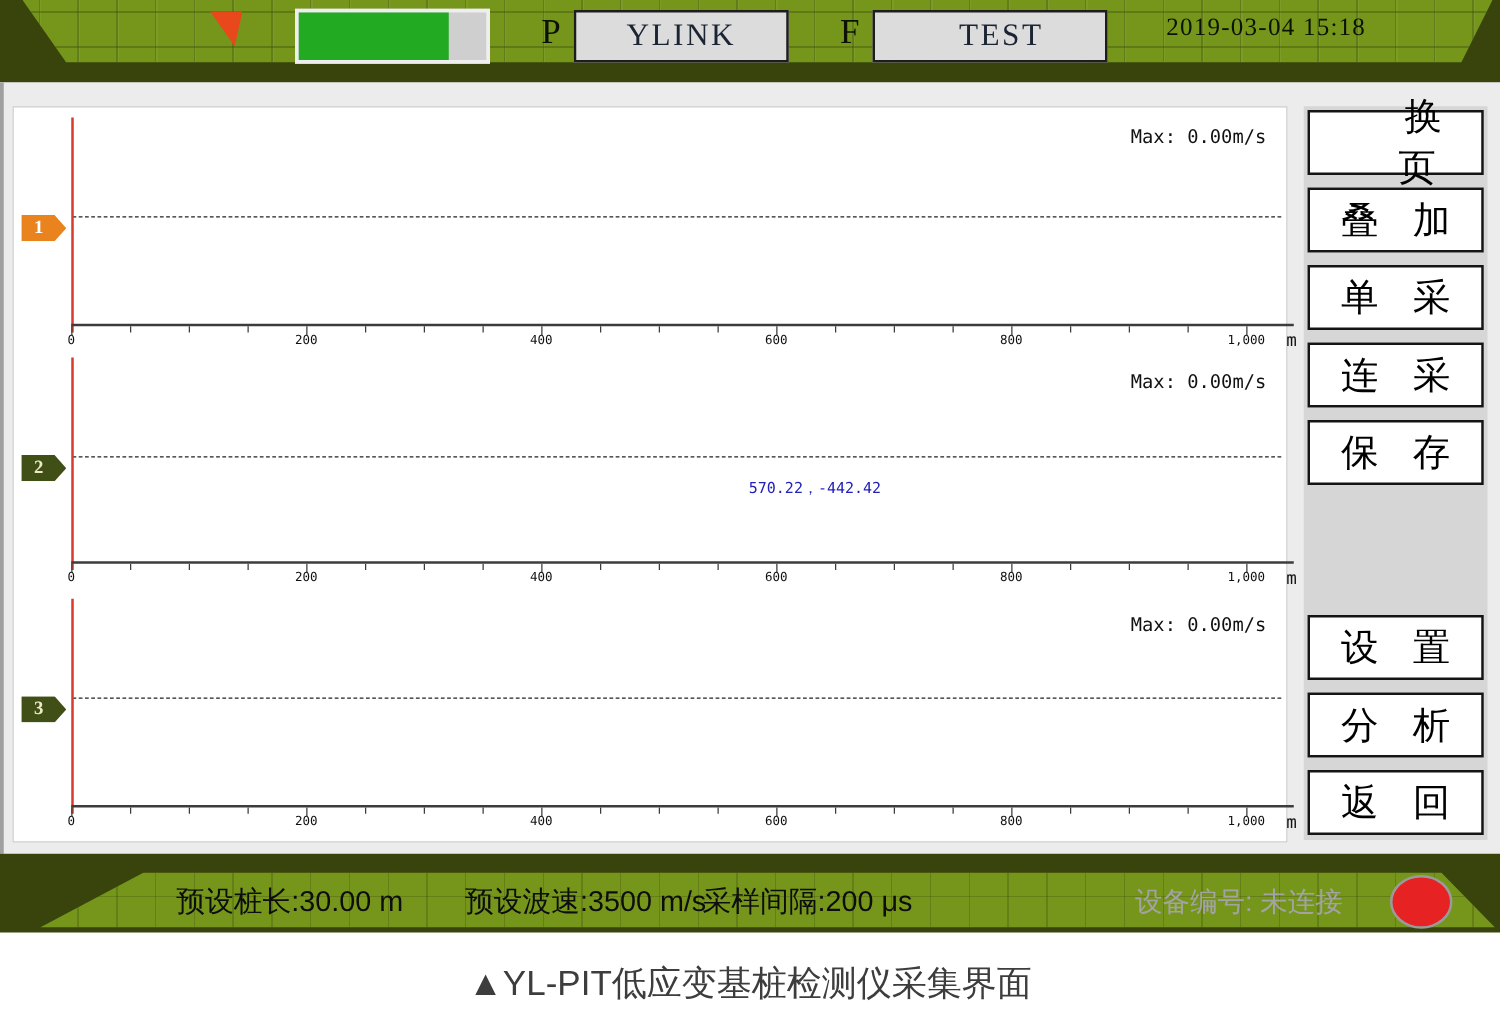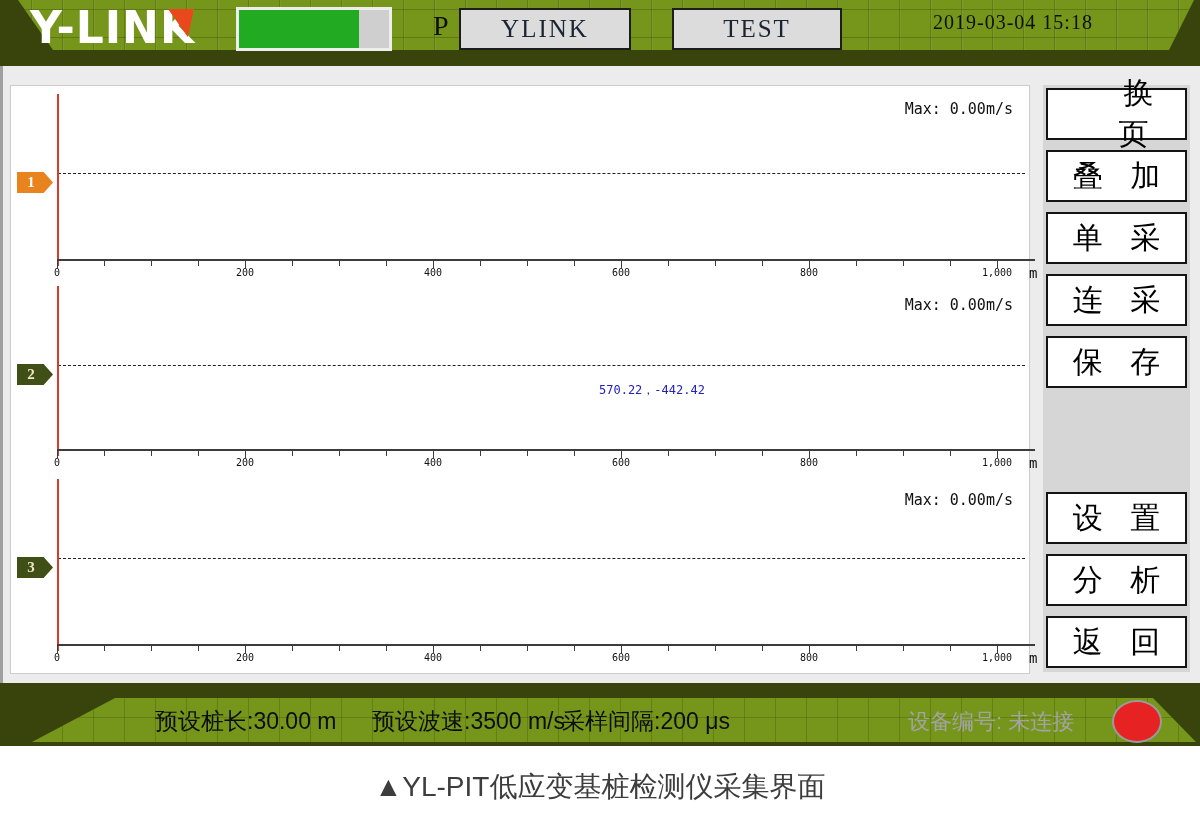--- a/index.html
+++ b/index.html
@@ -79,30 +79,29 @@
     font-size:28px;color:#3d3d3d;}
 </style>
 </head>
 <body>
 
 <div class="screen">
 
   <div class="topbar">
     <div class="topbar-green"></div>
     <div class="logo">
-      <span class="logo-text">Y-LINK</span>
       <span class="logo-tri"></span>
     </div>
     <div class="battery">
       <div class="battery-fill" id="battery-fill" style="width: 80%;"></div>
     </div>
     <span class="io-label" style="left:433px;">P</span>
     <div class="io-box" style="left:459px;width:168px;">YLINK</div>
     <span class="io-label" style="left:672px;">F</span>
-    <div class="io-box" style="left:672px;width:166px;">TEST</div>
+    <div class="io-box" style="left:698px;width:166px;padding-left:18px;">TEST</div>
     <div class="datetime">2019-03-04 15:18</div>
   </div>
 
   <div class="main" id="main">
     <div class="main-left-edge"></div>
     <div class="plot-panel" id="plot-panel">
         <div class="max-label" style="top: 14px;">Max: 0.00m/s</div>
         <div class="dash-line" style="top: 87px;"></div>
         <div class="red-line" style="top: 8px; height: 172px; background: rgb(217, 58, 43);"></div>
         <div class="chan-tag" style="top: 86px; background: rgb(232, 131, 29); color: rgb(255, 255, 255);">1</div>
@@ -209,21 +208,21 @@
       <button class="panel-btn" style="top: 426px;">设 置</button>
       <button class="panel-btn" style="top: 488px;">分 析</button>
       <button class="panel-btn" style="top: 550px;">返 回</button>
       <div class="axis-unit" style="left: 1029px; top: 199px;">m</div>
       <div class="axis-unit" style="left: 1029px; top: 389px;">m</div>
       <div class="axis-unit" style="left: 1029px; top: 584px;">m</div>
     </div>
 
   <div class="statusbar">
     <div class="statusbar-green"></div>
-    <span class="status-item" style="left:155px;">预设桩长:30.00 m</span>
+    <span class="status-item" style="left:141px;">预设桩长:30.00 m</span>
     <span class="status-item" style="left:372px;">预设波速:3500 m/s</span>
     <span class="status-item" style="left:562px;">采样间隔:200 μs</span>
     <span class="status-device">设备编号: 未连接</span>
     <span class="status-lamp"></span>
   </div>
 
   <div class="caption">▲YL-PIT低应变基桩检测仪采集界面</div>
 
 </div>
 

